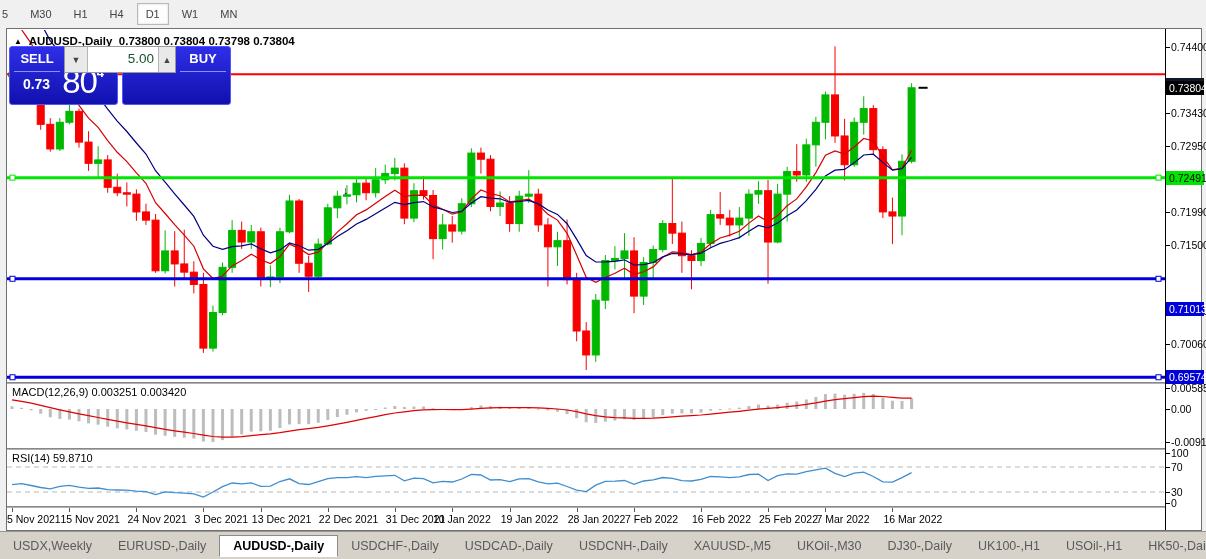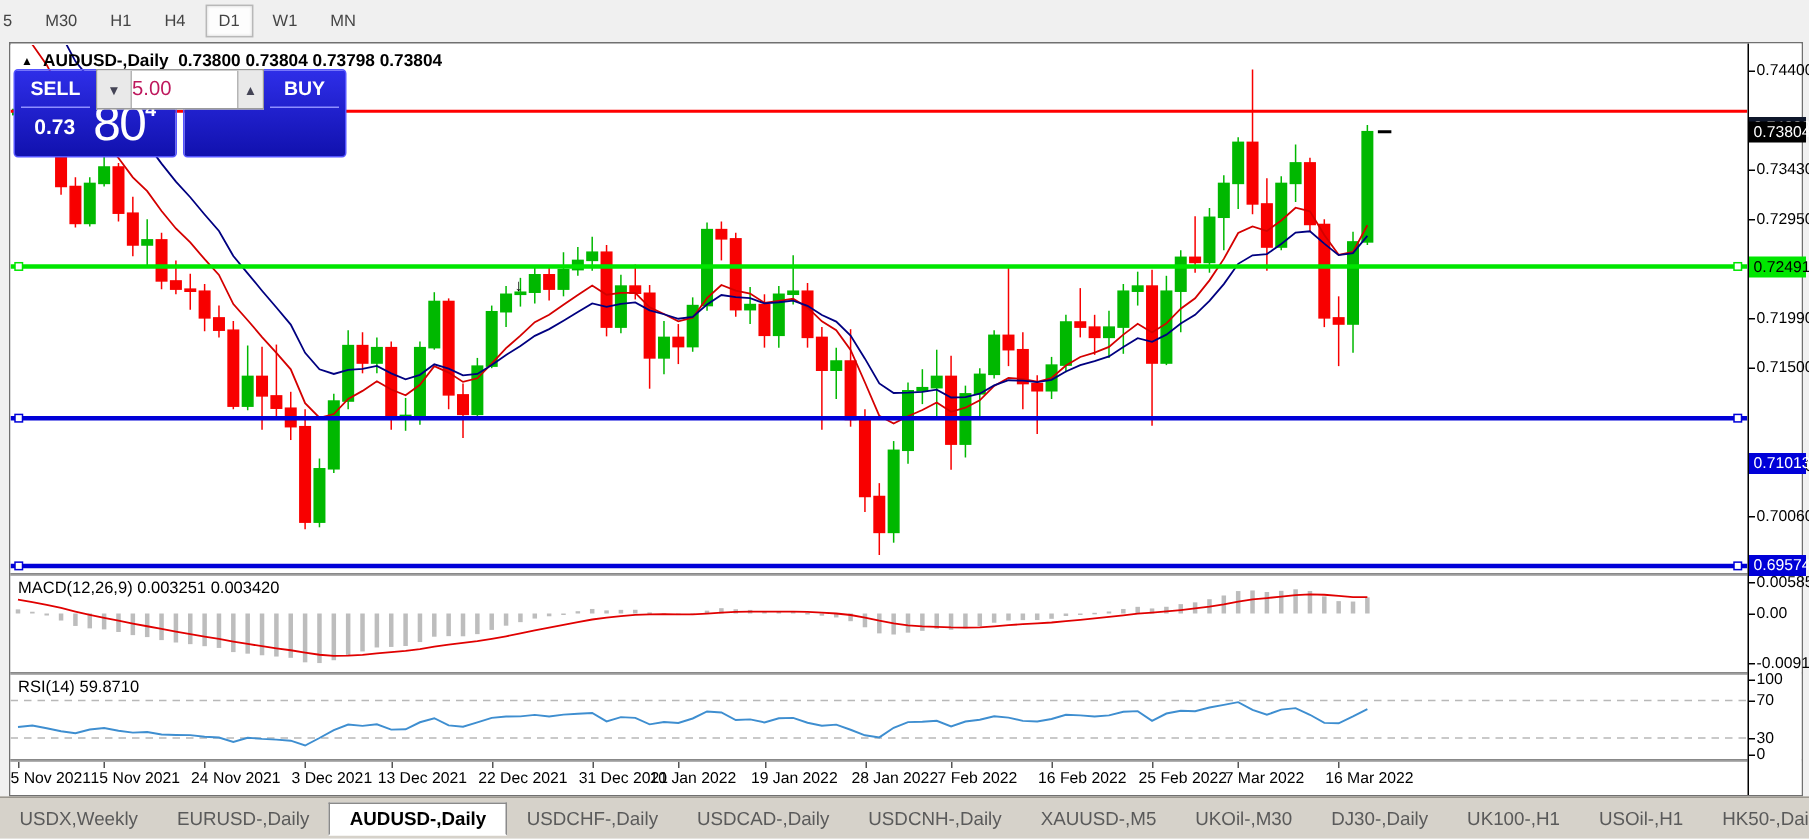--- a/index.html
+++ b/index.html
@@ -32,21 +32,21 @@
   .tp-big.buy{right:0;}
   .tp-btn-label{position:absolute;top:4px;font-size:13px;font-weight:700;color:#fff;width:52px;text-align:center;}
   .tp-underline{position:absolute;top:24px;height:1px;width:46px;background:#8f8fff;}
   .tp-price{position:absolute;bottom:3px;width:100%;text-align:center;color:#fff;white-space:nowrap;}
   .tp-prefix{font-size:14px;font-weight:700;vertical-align:4px;}
   .tp-bignum{font-size:33px;font-weight:400;letter-spacing:-1px;margin-left:12px;}
   .tp-sup{font-size:13px;font-weight:700;vertical-align:16px;}
   .tp-stepper{position:absolute;left:55px;top:0;width:112px;height:27px;background:#fff;border:1px solid #9a9a9a;box-sizing:border-box;display:flex;z-index:6;}
   .tp-spin{width:22px;height:100%;background:#e9e9e9;border-right:1px solid #b5b5b5;font-size:9px;color:#445;display:flex;align-items:center;justify-content:center;}
   .tp-spin.up{border-right:none;border-left:1px solid #b5b5b5;width:16px;}
-  .tp-vol{flex:1;font-size:13.5px;color:#be185d;padding:4px 4px 0 0;}
+  .tp-vol{flex:1;font-size:13.5px;color:#14532d;text-align:right;padding:4px 4px 0 0;}
   
   .tabbar{position:absolute;left:0;top:531px;width:1206px;height:28px;background:#d6d2ca;display:flex;align-items:center;border-top:1px solid #9a968e;}
   .tab{font-size:12.5px;color:#5a5a5a;padding:3px 13px;white-space:nowrap;cursor:default;}
   .tab.active{background:#fff;color:#000;font-weight:700;border:1px solid #8a8a8a;border-bottom-color:#fff;}
   .tabsep{width:1px;height:14px;background:#aaa;}
 </style>
 </head>
 <body>
 
 <div class="toolbar" id="toolbar">

